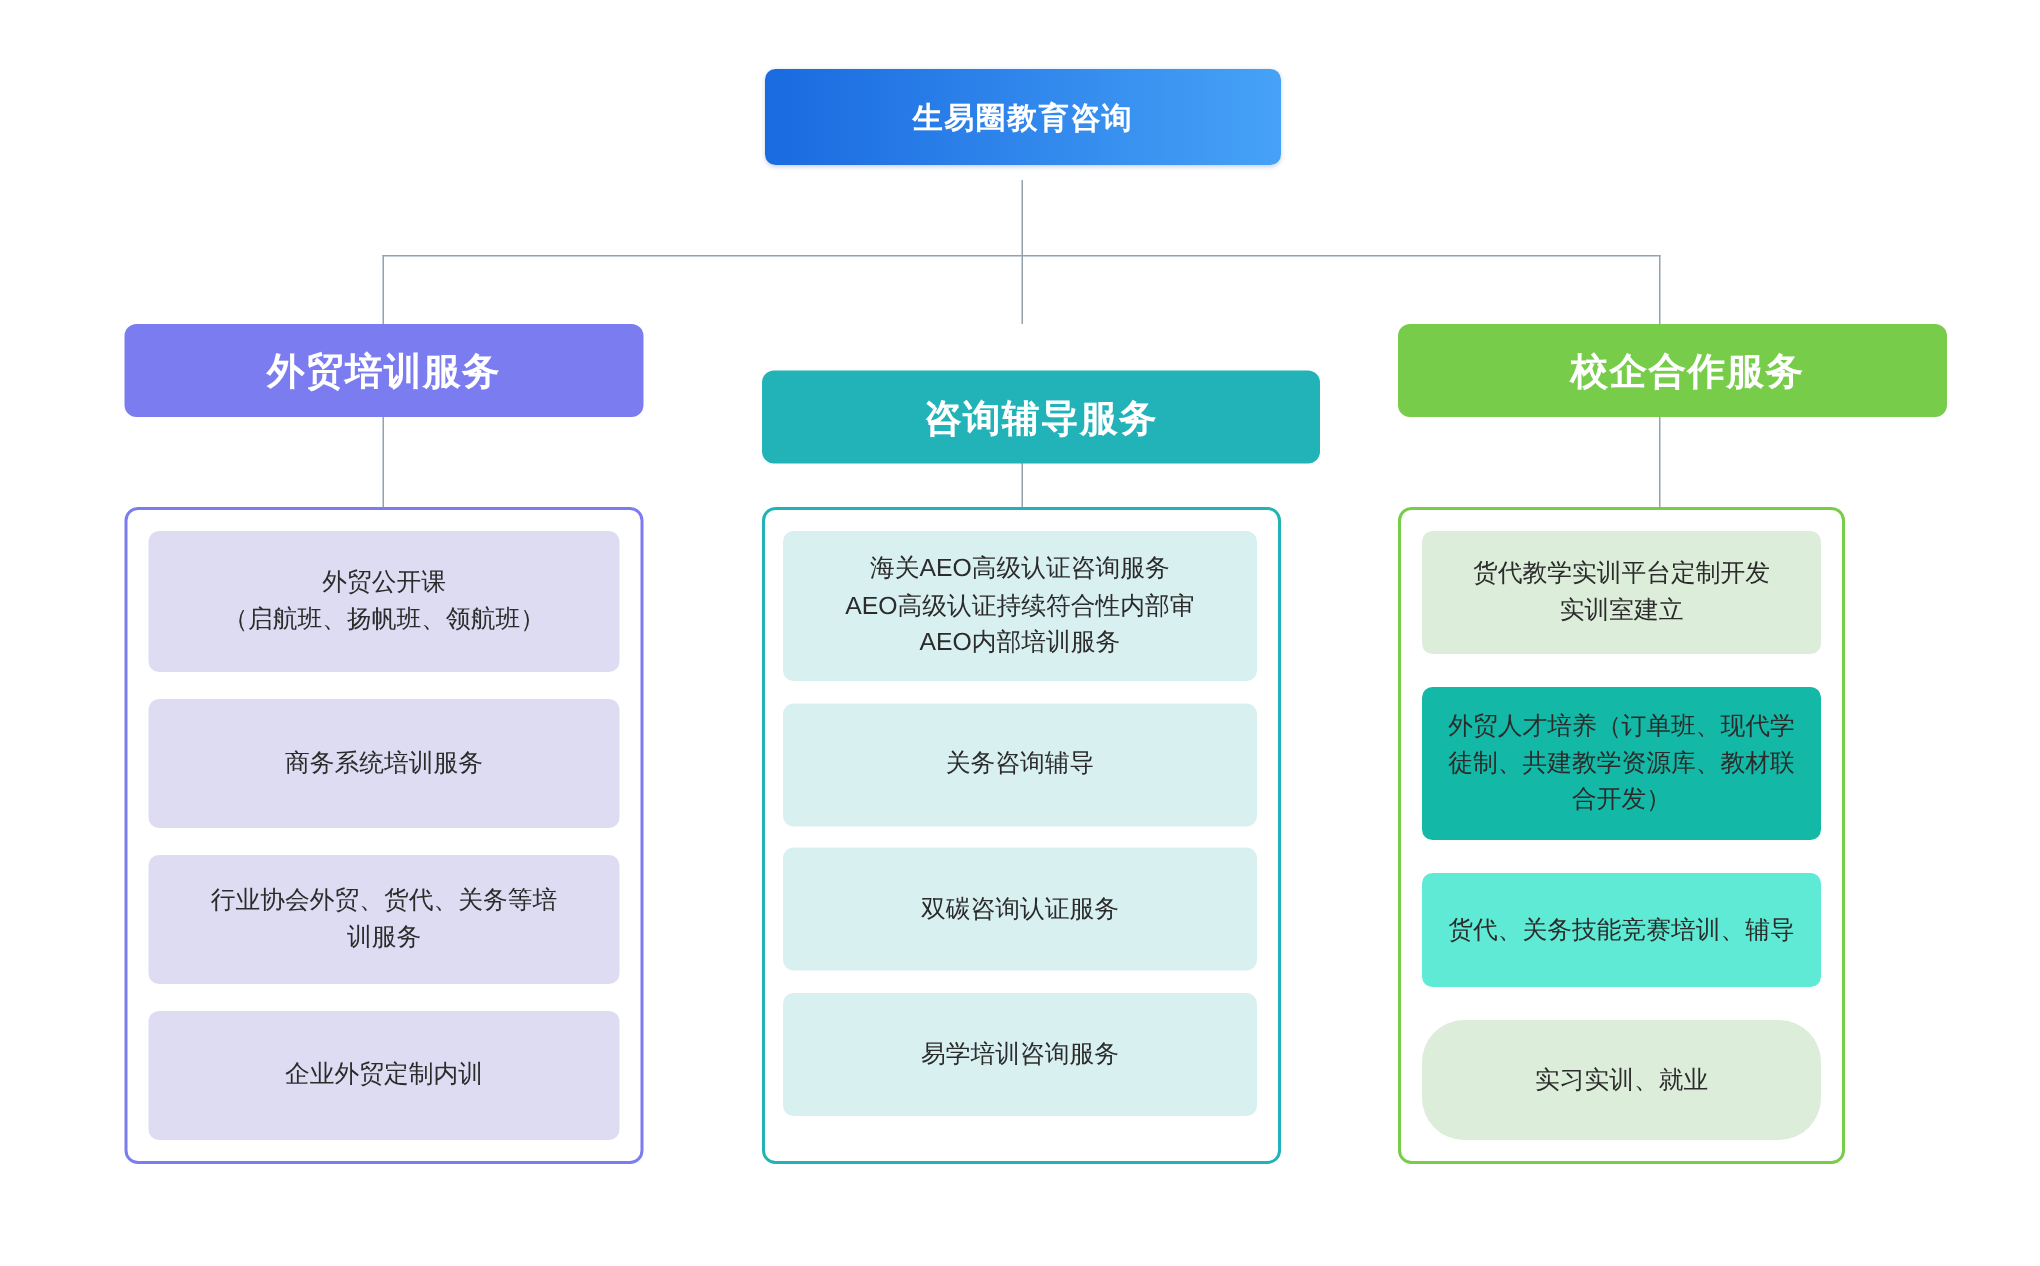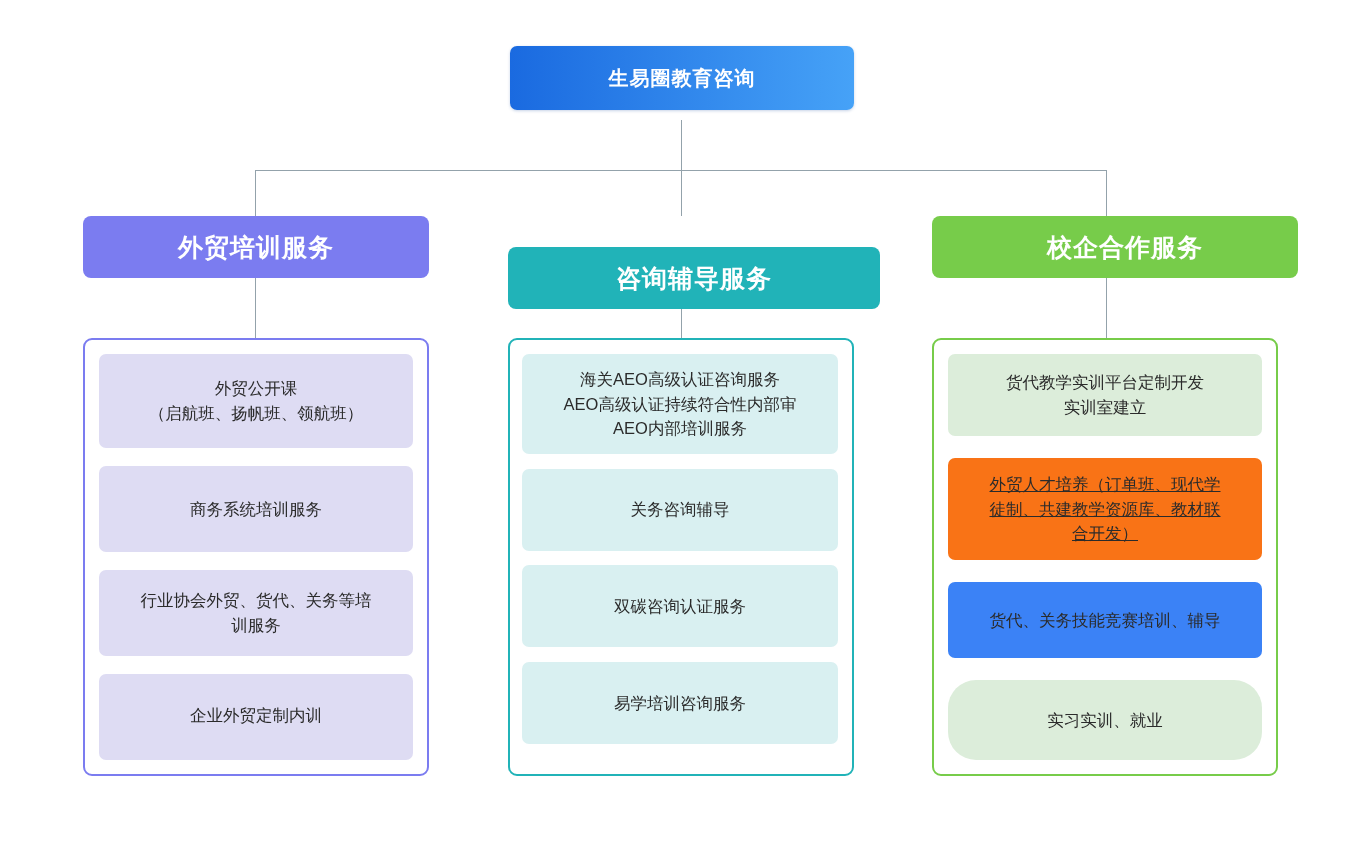--- a/index.html
+++ b/index.html
@@ -82,21 +82,21 @@
     font-size: 16.5px;
     line-height: 1.5;
     padding: 8px 14px;
     box-sizing: border-box;
   }
   .item-card .card-text { display: block; width: 100%; }
 
   
   #col-left   { left: 83px;  top: 338px; width: 346px; height: 438px; }
   #col-mid    { left: 508px; top: 338px; width: 346px; height: 438px; padding-left: 12px; }
-  #col-right  { left: 932px; top: 338px; width: 346px; height: 438px; }
+  #col-right  { left: 932px; top: 338px; width: 298px; height: 438px; }
 
   #hdr-left   { left: 83px;  top: 216px; width: 346px; }
   #hdr-mid    { left: 508px; top: 216px; width: 372px; margin-top: 31px; }
   #hdr-right  { left: 932px; top: 216px; width: 346px; padding-left: 20px; }
 </style>
 </head>
 <body>
 
 <div id="chart-root">
 
@@ -149,24 +149,24 @@
         <span class="card-text">双碳咨询认证服务</span>
       </div>
       <div class="item-card" style="background: rgb(217, 240, 241); height: 82px; margin-bottom: 16px;">
         <span class="card-text">易学培训咨询服务</span>
       </div>
     </div>
   <div class="branch-box" id="col-right" style="border-color: rgb(119, 204, 74); justify-content: space-between;">
       <div class="item-card" style="background: rgb(220, 237, 218); height: 82px; margin-bottom: auto;">
         <span class="card-text">货代教学实训平台定制开发<br>实训室建立</span>
       </div>
-      <div class="item-card" style="background: #f97316; height: 102px; margin-bottom: auto; text-decoration: underline;">
+      <div class="item-card" style="background: #14b8a6; height: 102px; margin-bottom: auto;">
         <span class="card-text">外贸人才培养（订单班、现代学<br>徒制、共建教学资源库、教材联<br>合开发）</span>
       </div>
-      <div class="item-card" style="background: #3b82f6; height: 76px; margin-bottom: auto; justify-content: flex-end;">
+      <div class="item-card" style="background: #5eead4; height: 76px; margin-bottom: auto; justify-content: flex-end;">
         <span class="card-text">货代、关务技能竞赛培训、辅导</span>
       </div>
       <div class="item-card" style="background: rgb(220, 237, 218); height: 80px; margin-bottom: 0px; border-radius: 28px;">
         <span class="card-text">实习实训、就业</span>
       </div>
     </div>
 
 </div>
 
 </body></html>

